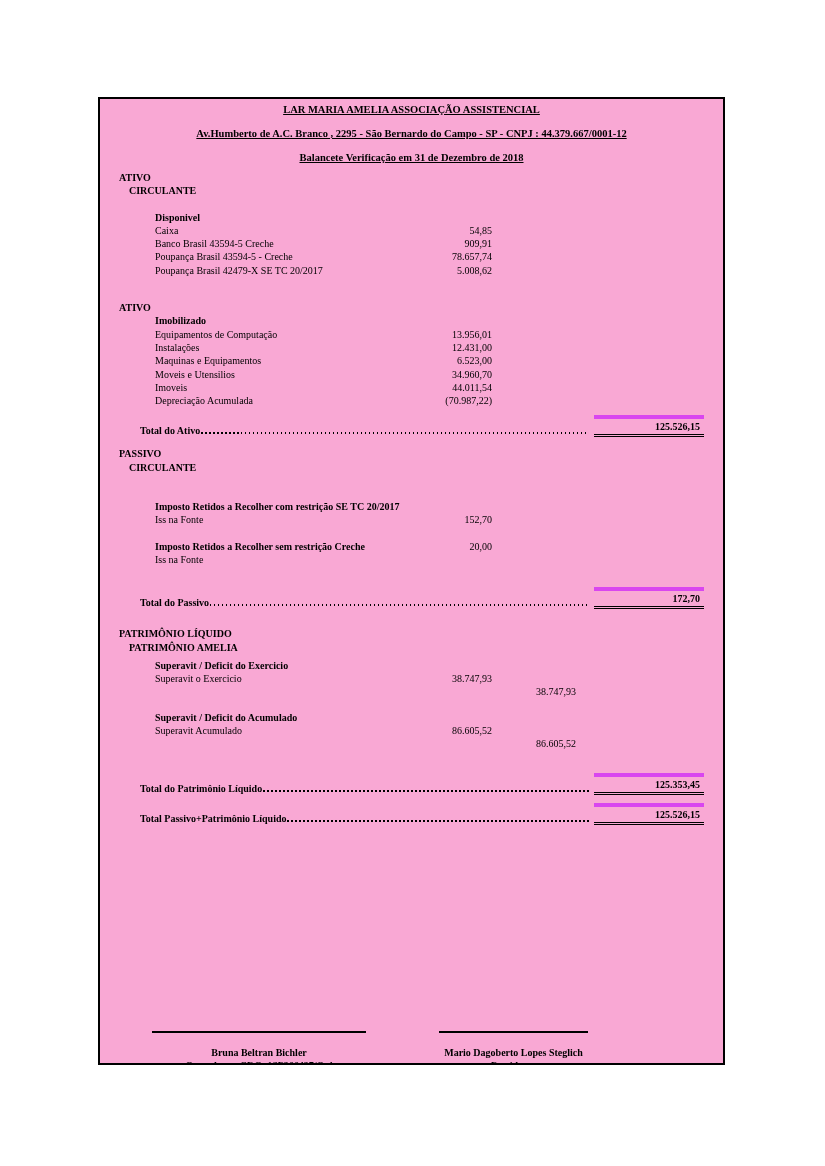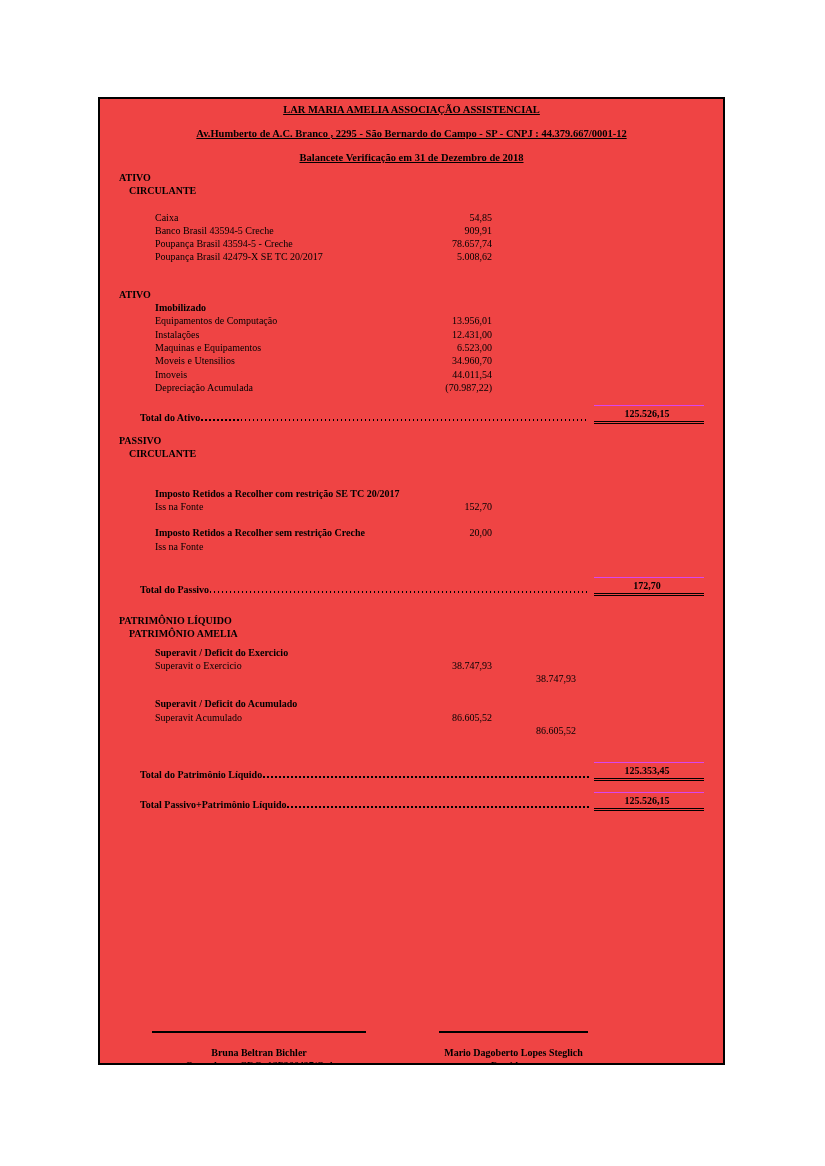--- a/index.html
+++ b/index.html
@@ -1,20 +1,20 @@
 <!DOCTYPE html>
 <html><head>
 <meta charset="utf-8">
 <style>
   html,body { margin:0; padding:0; background:#ffffff; }
   body { width:825px; height:1166px; position:relative;
          font-family:"Liberation Serif", serif; color:#000; font-size:10px; }
 
   .sheet { position:absolute; left:98px; top:97px; width:627px; height:968px;
-           border:2px solid #000; box-sizing:border-box; background:#ef4444; overflow:hidden; }
+           border:2px solid #000; box-sizing:border-box; background:#f9a8d4; overflow:hidden; }
 
   .hdr { text-align:center; font-weight:bold; font-size:10.5px; line-height:13px;
          text-decoration:underline; }
   .hdr-1 { margin-top:4px; }
   .hdr-2, .hdr-3 { margin-top:11px; }
 
   .rows { position:relative; }
   .row { position:relative; height:13.3px; line-height:13.3px; white-space:nowrap; }
   .lbl { display:inline-block; }
   .l0 { padding-left:19px; }
@@ -22,42 +22,43 @@
   .l2 { padding-left:55px; }
   .b  { font-weight:bold; }
   .v1 { position:absolute; top:0; left:242px; width:150px; text-align:right; }
   .v2 { position:absolute; top:0; left:326px; width:150px; text-align:right; }
 
   .trow { display:flex; align-items:flex-end; height:18px; padding-left:40px; }
   .tlabel { font-weight:bold; white-space:nowrap; line-height:13px; }
   .tdots { flex:1; height:2px; margin:0 5px 3px 1px;
            background:repeating-linear-gradient(90deg,#000 0,#000 1.5px,transparent 1.5px,transparent 4px); }
   .tval { box-sizing:border-box; width:110px; min-width:110px; margin-right:19px;
-          text-align:center; font-weight:bold; line-height:13px;
-          border-top:1px solid #d946ef; border-bottom:3px double #000;
+          text-align:right; font-weight:bold; line-height:13px;
+          border-top:4px solid #d946ef; border-bottom:3px double #000;
           padding:1px 4px 1px 0;margin-top:21px; }
 
   .sig { position:absolute; top:932px; text-align:center; border-top:2px solid #000;
          font-weight:bold; line-height:13px; padding-top:13px; }
   .sig-left  { left:52px;  width:214px; }
   .sig-right { left:327px; width:149px; white-space:nowrap;margin-left:12px; }
 </style>
 </head>
 <body>
 
 <div class="sheet">
   <div class="hdr hdr-1">LAR MARIA AMELIA ASSOCIAÇÃO ASSISTENCIAL</div>
   <div class="hdr hdr-2">Av.Humberto de A.C. Branco , 2295 - São Bernardo do Campo - SP - CNPJ : 44.379.667/0001-12</div>
   <div class="hdr hdr-3">Balancete Verificação em 31 de Dezembro de 2018</div>
 
   <div class="rows">
       <div class="gap" style="height: 7px;"></div>
       <div class="row"><span class="lbl l0 b">ATIVO</span></div>
       <div class="row"><span class="lbl l1 b">CIRCULANTE</span></div>
       <div class="gap" style="height: 13px;"></div>
+      <div class="row"><span class="lbl l2 b">Disponivel</span></div>
       <div class="row"><span class="lbl l2">Caixa</span><span class="v1">54,85</span></div>
       <div class="row"><span class="lbl l2">Banco Brasil 43594-5 Creche</span><span class="v1">909,91</span></div>
       <div class="row"><span class="lbl l2">Poupança Brasil 43594-5 - Creche</span><span class="v1">78.657,74</span></div>
       <div class="row"><span class="lbl l2">Poupança Brasil 42479-X SE TC 20/2017</span><span class="v1">5.008,62</span></div>
       <div class="gap" style="height: 24px;"></div>
       <div class="row"><span class="lbl l0 b">ATIVO</span></div>
       <div class="row"><span class="lbl l2 b">Imobilizado</span></div>
       <div class="row"><span class="lbl l2">Equipamentos de Computação</span><span class="v1">13.956,01</span></div>
       <div class="row"><span class="lbl l2">Instalações</span><span class="v1">12.431,00</span></div>
       <div class="row"><span class="lbl l2">Maquinas e Equipamentos</span><span class="v1">6.523,00</span></div>

